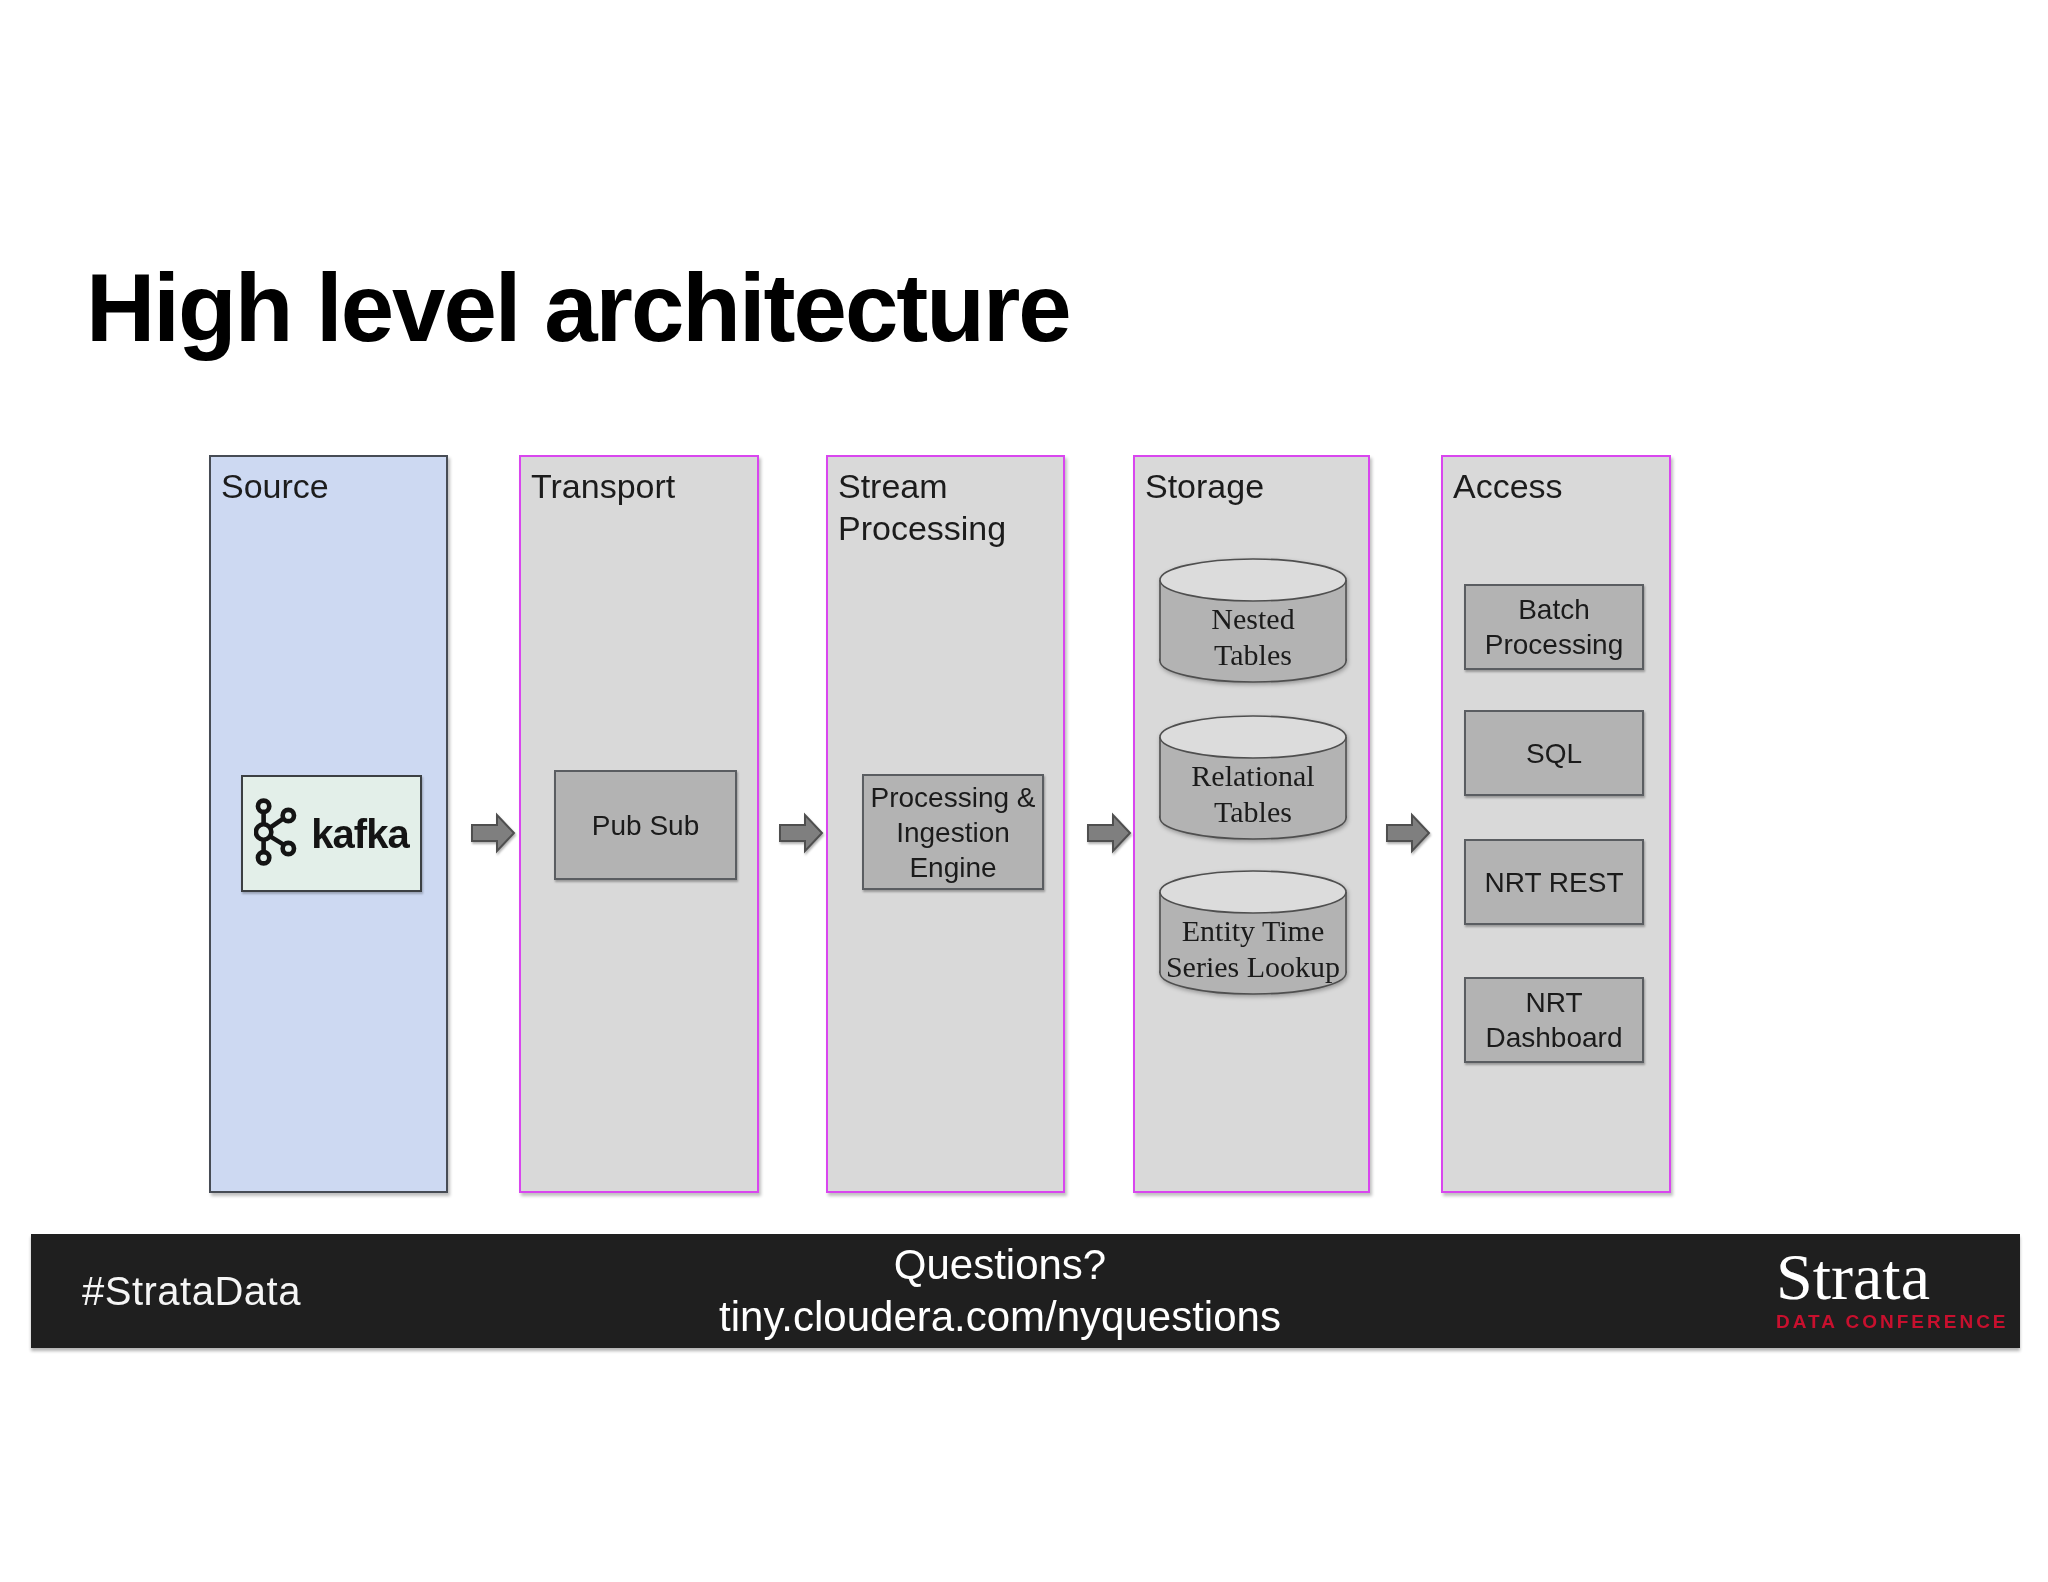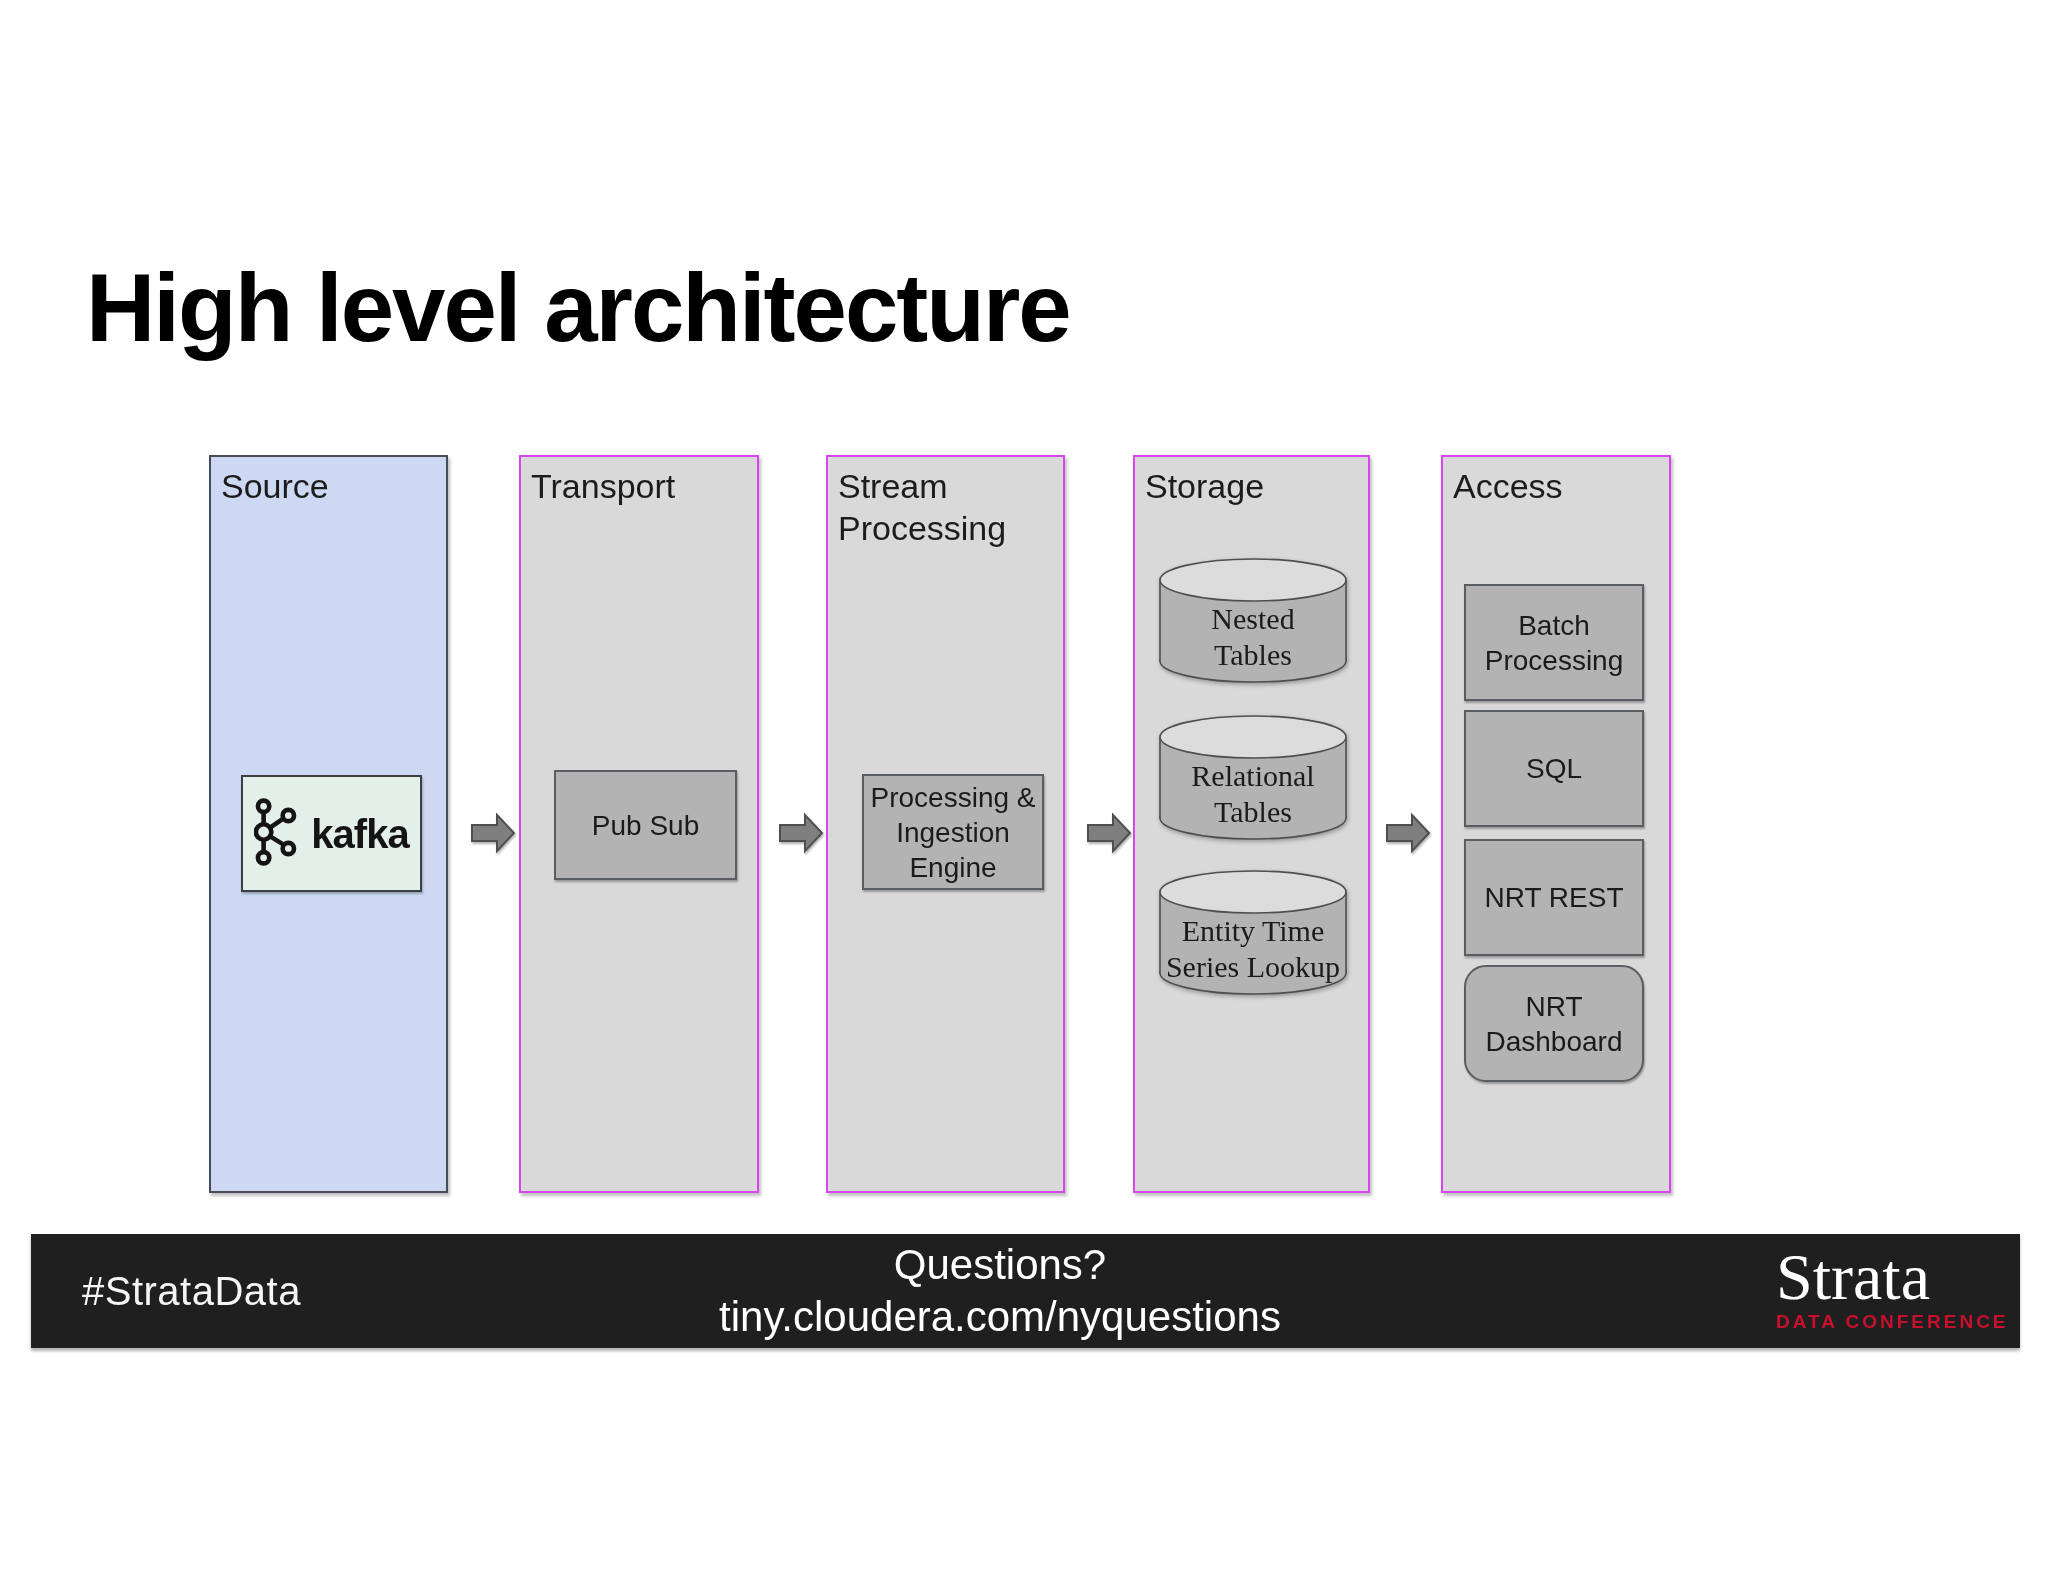--- a/index.html
+++ b/index.html
@@ -21,22 +21,22 @@
   .col-title{font:400 34px/42px "Liberation Sans",sans-serif;color:#1c1c1c;
              padding:8px 8px 0 10px;white-space:normal;}
 
   
   .box{position:absolute;box-sizing:border-box;background:var(--box-fill);
        border:2px solid #5a5d61;display:flex;align-items:center;justify-content:center;
        text-align:center;font:400 28px/35px "Liberation Sans",sans-serif;color:#1b1b1b;
        white-space:pre-line;box-shadow:1px 2px 2px rgba(0,0,0,0.3);}
   .pubsub-box{left:33px;top:313px;width:183px;height:110px;}
   .proc-box{left:34px;top:317px;width:182px;height:116px;}
-  .acc-box{left:21px;width:180px;height:117px;}
-  .acc-1{top:127px;} .acc-2{top:253px;} .acc-3{top:382px;} .acc-4{top:508px;border-radius:22px;}
+  .acc-box{left:21px;width:180px;height:86px;}
+  .acc-1{top:127px;} .acc-2{top:253px;} .acc-3{top:382px;} .acc-4{top:520px;}
 
   
   .kafka-box{position:absolute;left:30px;top:318px;width:181px;height:117px;box-sizing:border-box;
        background:var(--kafka-box-fill);border:2px solid #3c4043;
        display:flex;align-items:center;justify-content:center;gap:11px;
        box-shadow:1px 2px 2px rgba(0,0,0,0.25);}
   .kafka-label{font:700 40px/40px "Liberation Sans",sans-serif;letter-spacing:-1px;color:#141414;}
 
   
   .cylinder{position:absolute;left:23px;width:190px;height:127px;

